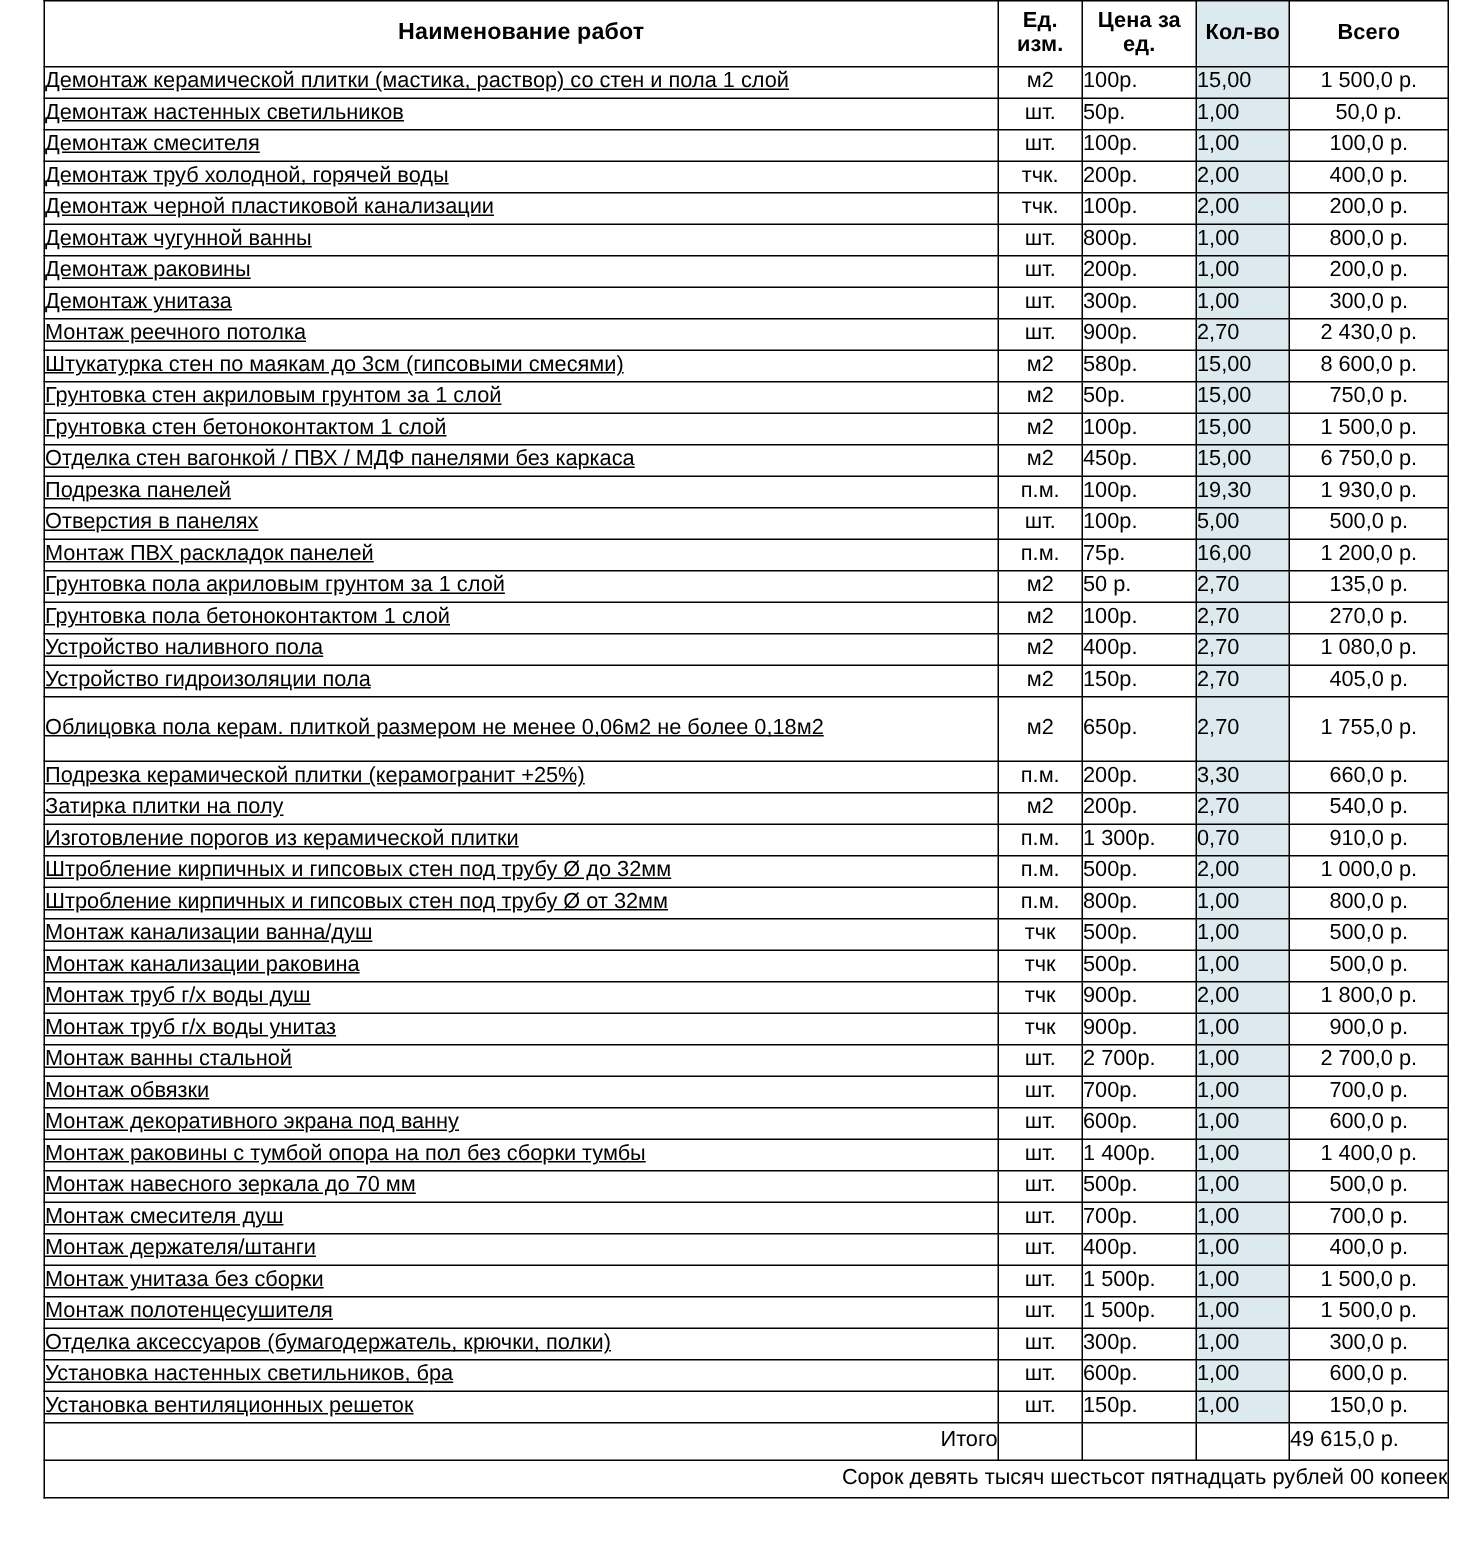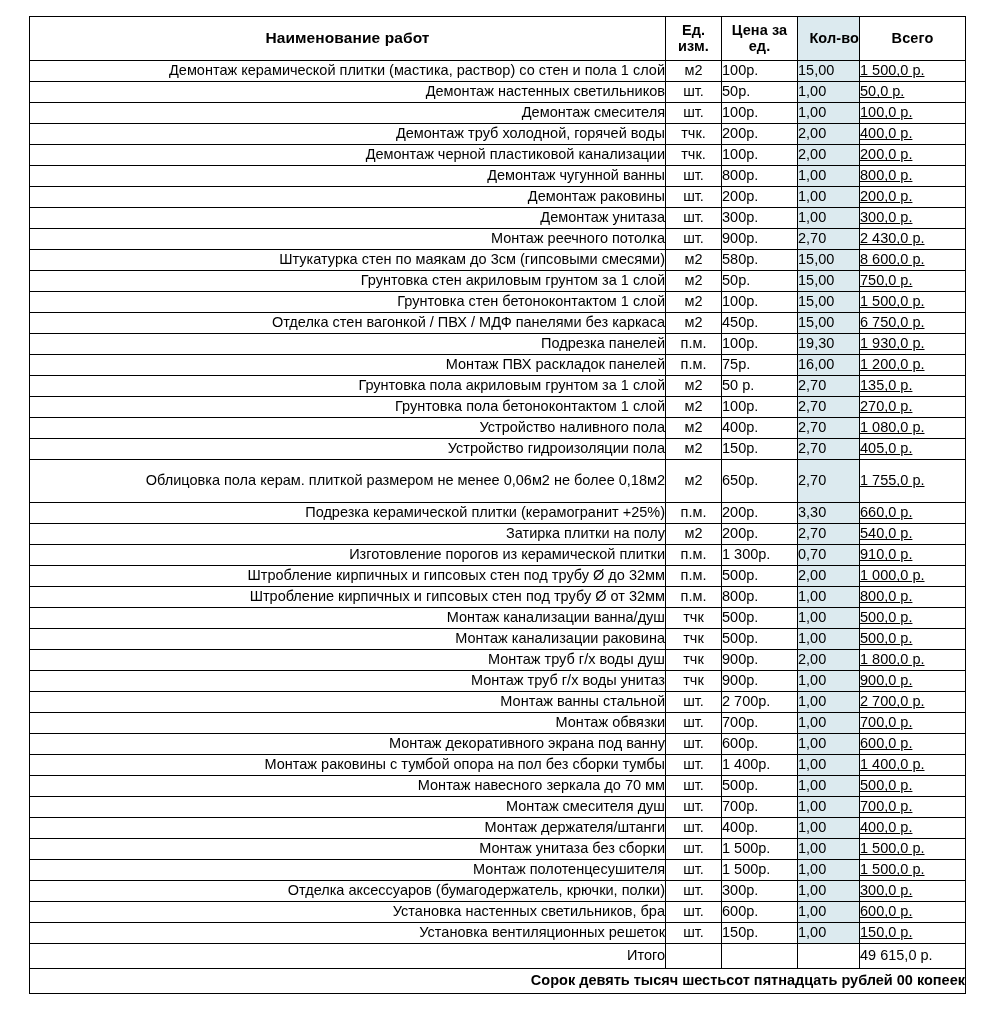--- a/index.html
+++ b/index.html
@@ -12,21 +12,21 @@
     width: 988px;
     height: 1033px;
     font-family: "Liberation Sans", sans-serif;
     color: #000000;
     overflow: hidden;
   }
 
   #sheet {
     position: absolute;
     left: 29px;
-    top: 16px;
+    top: 0px;
     width: 936px;
   }
 
   table.estimate {
     border-collapse: collapse;
     table-layout: fixed;
     width: 936px;
     background: #ffffff;
   }
 
@@ -49,56 +49,56 @@
   
   thead th {
     font-weight: bold;
     text-align: center;
     height: 44px;
     padding: 2px 3px;
     font-size: 15px;
     letter-spacing: 0.1px;
   }
   thead th.h-name { font-size: 15.5px; }
-  thead th.h-qty  { background: #dceaef; text-align: right; }
+  thead th.h-qty  { background: #dceaef; }
   thead th .two-line { display: block; }
 
   
   tbody tr { height: 21px; }
   tbody tr.tall { height: 43px; }
 
   td.cell-name {
-    text-align: right;
+    text-align: left;
     padding-left: 5px;
     padding-right: 4px;
     white-space: nowrap;
     overflow: hidden;
+    text-decoration: underline;
   }
   td.cell-unit  { text-align: center; }
   td.cell-price { text-align: left; }
   td.cell-qty   { text-align: left; background: #dceaef; }
-  td.cell-total { text-align: left; text-decoration: underline; }
+  td.cell-total { text-align: center; }
 
   
   tfoot td {
     height: 25px;
     font-size: 14.5px;
   }
   td.foot-label {
     text-align: right;
     padding-right: 8px;
   }
   td.foot-value {
     text-align: left;
     padding-right: 6px;
   }
   td.foot-words {
     text-align: right;
     padding-right: 6px;
-    font-weight: bold;
   }
 </style>
 </head>
 <body>
 
 <div id="sheet">
   <table class="estimate">
     <colgroup>
       <col class="c-name">
       <col class="c-unit">
@@ -216,20 +216,27 @@
           <td class="cell-total">6 750,0 р.</td>
         </tr>
         <tr>
           <td class="cell-name">Подрезка панелей</td>
           <td class="cell-unit">п.м.</td>
           <td class="cell-price">100р.</td>
           <td class="cell-qty">19,30</td>
           <td class="cell-total">1 930,0 р.</td>
         </tr>
         <tr>
+          <td class="cell-name">Отверстия в панелях</td>
+          <td class="cell-unit">шт.</td>
+          <td class="cell-price">100р.</td>
+          <td class="cell-qty">5,00</td>
+          <td class="cell-total">500,0 р.</td>
+        </tr>
+        <tr>
           <td class="cell-name">Монтаж ПВХ раскладок панелей</td>
           <td class="cell-unit">п.м.</td>
           <td class="cell-price">75р.</td>
           <td class="cell-qty">16,00</td>
           <td class="cell-total">1 200,0 р.</td>
         </tr>
         <tr>
           <td class="cell-name">Грунтовка пола акриловым грунтом за 1 слой</td>
           <td class="cell-unit">м2</td>
           <td class="cell-price">50 р.</td>

